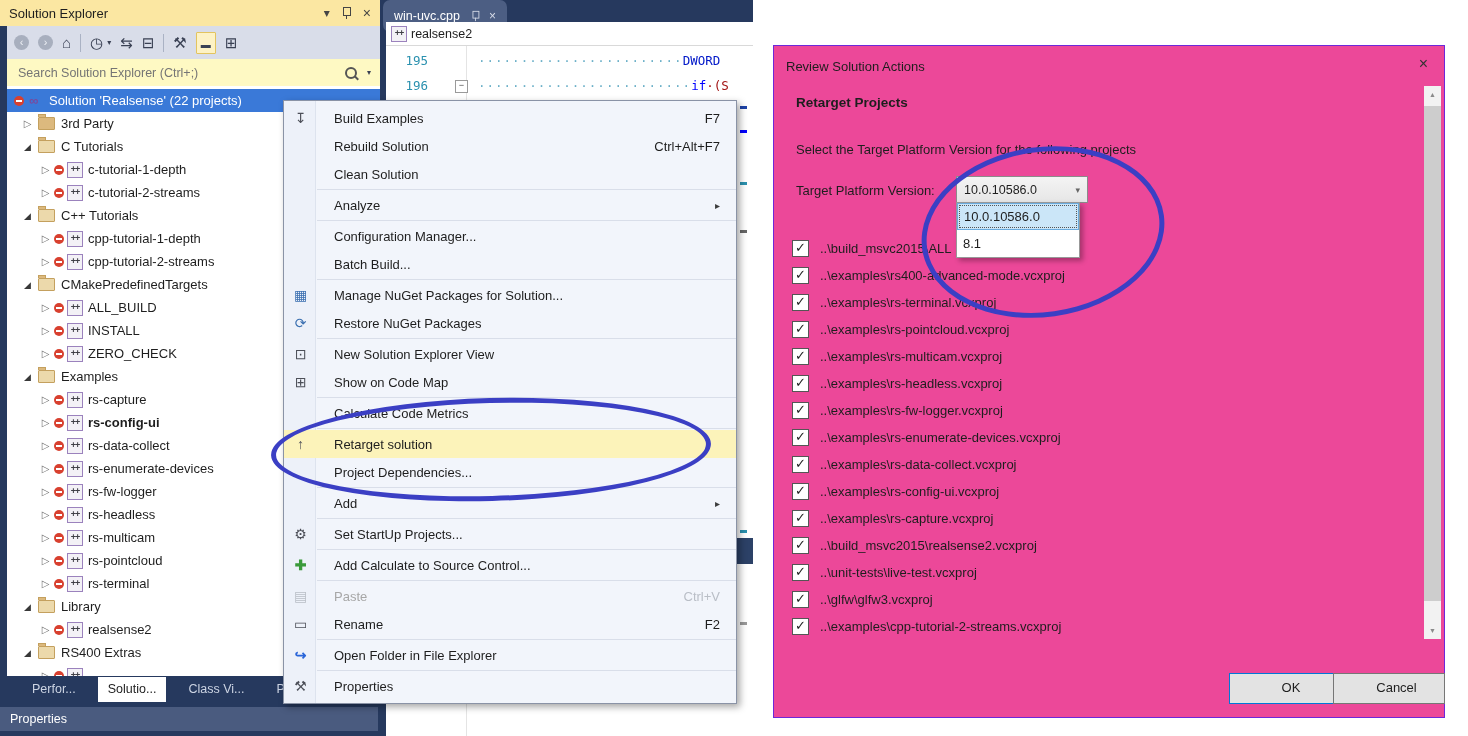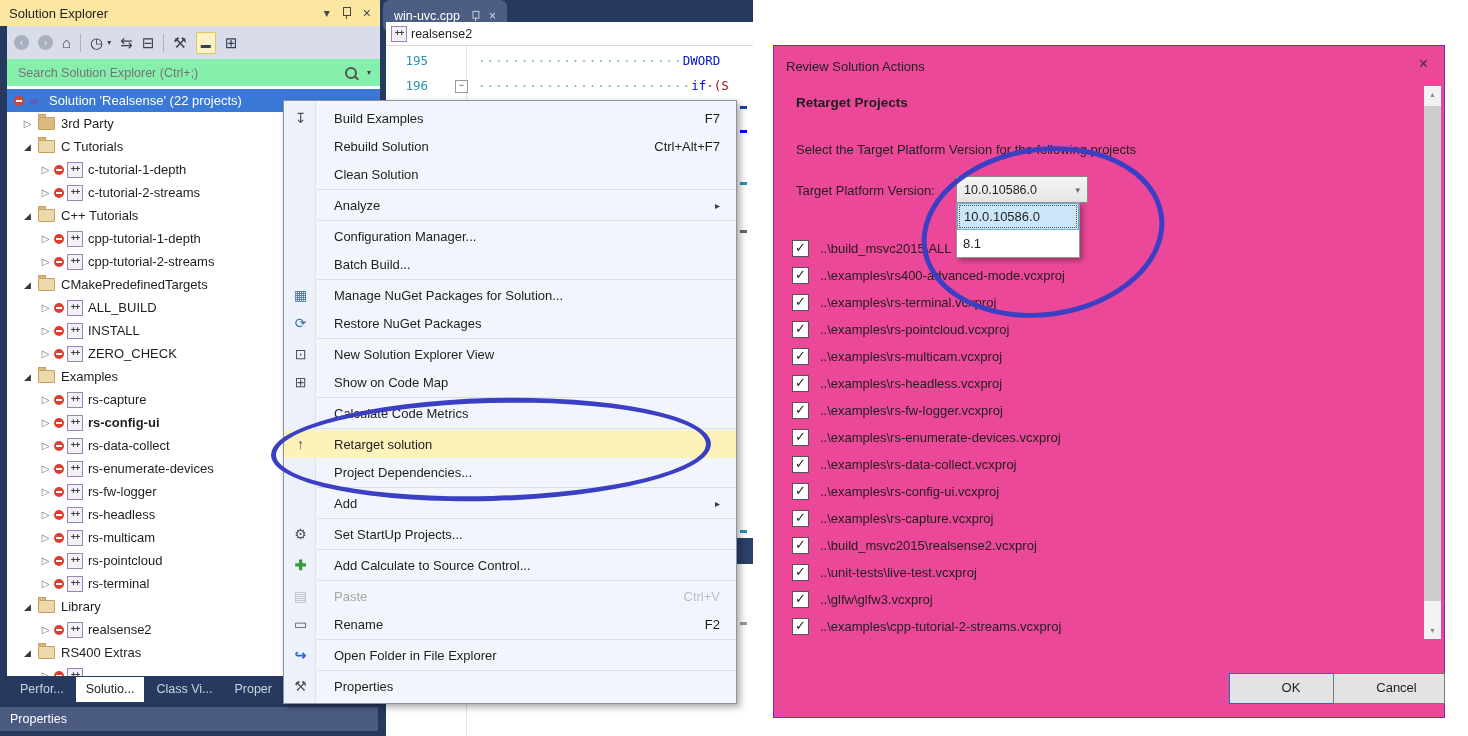--- a/index.html
+++ b/index.html
@@ -15,21 +15,21 @@
   .pin::before{content:"";position:absolute;left:1px;top:0;width:6px;height:7px;border:1px solid #454545;}
   .pin::after{content:"";position:absolute;left:4px;top:8px;width:1px;height:4px;background:#454545;}
   .sx-toolbar{position:absolute;left:7px;top:26px;right:0;height:33px;background:#d9dde9;
               border-bottom:1px solid #b9c1d2;display:flex;align-items:center;gap:9px;padding:0 7px;}
   .navcirc{width:15px;height:15px;border-radius:50%;background:#a8afbe;color:#eef0f5;
            font-size:11px;line-height:14px;text-align:center;flex:none;}
   .tbico{font-size:15px;color:#3a4154;line-height:1;}
   .tbsep{width:1px;height:18px;background:#aab2c4;}
   .tbchev{font-size:8px;color:#3a4154;margin-left:-5px;}
   .tbhl{background:#fdf2c5;border:1px solid #e3c45f;padding:1px 4px;border-radius:1px;}
-  .sx-search{position:absolute;left:7px;top:59px;right:0;height:27px;background:#86efac;
+  .sx-search{position:absolute;left:7px;top:59px;right:0;height:27px;background:#fef9c3;
              border-bottom:1px solid #c9cfdb;display:flex;align-items:center;padding:0 9px;}
   .sx-search input{flex:1;border:0;outline:0;background:transparent;font-family:inherit;
                    font-size:12.5px;color:#6d6d6d;}
   .mag{width:8px;height:8px;border:2px solid #555;border-radius:50%;position:relative;margin-right:6px;}
   .mag::after{content:"";position:absolute;width:5px;height:2px;background:#555;
               right:-4px;bottom:-2px;transform:rotate(45deg);}
   .sx-tree{position:absolute;left:7px;top:86px;right:0;height:590px;background:#fff;overflow:hidden;}
   .solrow{height:23px;margin-top:3px;background:#3a79d8;color:#fff;display:flex;
           align-items:center;padding-left:5px;font-size:13px;}
   .solico{display:inline-block;width:15px;color:#7a4a9d;font-weight:bold;font-size:13px;
@@ -42,21 +42,21 @@
   .badge::after{content:"";position:absolute;left:2px;top:4px;width:6px;height:2px;background:#fff;}
   .pic{width:14px;height:14px;border:1px solid #9b82bd;background:#f3f1f6;flex:none;margin-right:5px;
        font-size:9px;font-weight:bold;color:#3f3f46;line-height:12px;text-align:center;letter-spacing:-1px;}
   .pic::before{content:"++";}
   .folder{width:15px;height:11px;background:#dcb97e;border:1px solid #c4a05e;border-radius:1px;
           position:relative;flex:none;margin:0 6px 0 2px;}
   .folder::before{content:"";position:absolute;left:-1px;top:-4px;width:6px;height:2px;
                   background:#dcb97e;border:1px solid #c4a05e;border-bottom:0;}
   .folder.open{background:#ecd9ab;}
   .sx-tabs{position:absolute;left:0;bottom:34px;right:0;height:26px;display:flex;
-           align-items:flex-end;padding-left:10px;gap:2px;}
+           align-items:flex-end;padding-left:22px;gap:12px;}
   .sxtab{height:25px;line-height:25px;padding:0 10px;color:#ccd4e3;font-size:12.5px;}
   .sxtab.active{background:#fff;color:#1e1e1e;}
   .propshdr{position:absolute;left:0;bottom:0;right:0;height:34px;}
   .props-bar{position:absolute;left:0;top:5px;right:2px;height:24px;background:#4a5b7f;
              color:#fff;font-size:12.5px;line-height:24px;padding-left:10px;}
   
   .ed{position:absolute;left:380px;top:0;width:373px;height:736px;background:#26395e;}
   .ed-tabs{position:absolute;left:3px;top:0;height:22px;display:flex;font-size:12.5px;color:#cfd6e6;}
   .edtab{line-height:22px;padding:16px 11px;border-radius:7px;}
   .edtab.active{background:#4c5e83;color:#fff;display:flex;align-items:center;gap:9px;}

